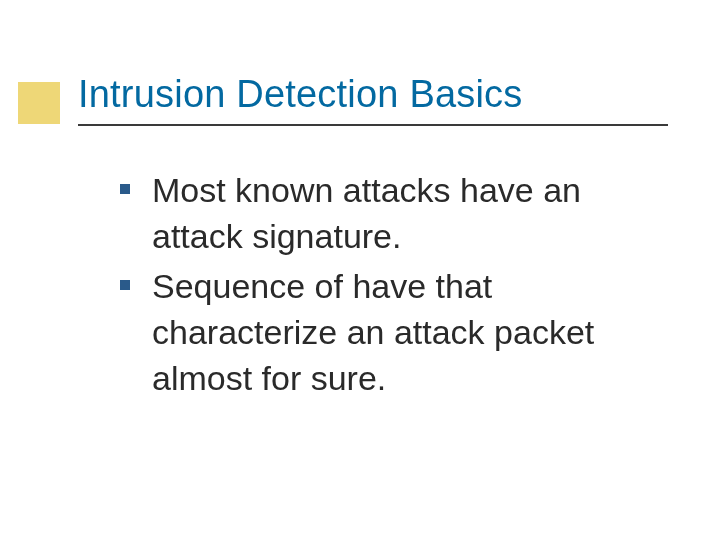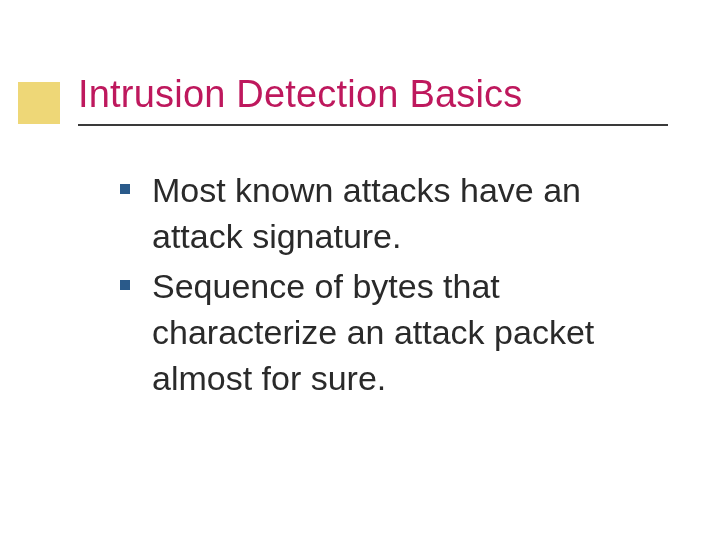--- a/index.html
+++ b/index.html
@@ -28,21 +28,21 @@
   }
   .title-wrap {
     position: absolute;
     left: 78px;
     top: 74px;
     right: 40px;
   }
   .title {
     font-size: 38px;
     letter-spacing: 0.2px;
-    color: #be185d;
+    color: #0369a1;
     line-height: 1.1;
     padding-bottom: 6px;
   }
   .underline {
     border-bottom: 2px solid #3a3a3a;
     width: 590px;
     margin-top: 2px;
   }
   .body {
     position: absolute;
@@ -83,19 +83,19 @@
 
   <div class="body">
 
     <div class="bullet-row">
       <div class="bullet"></div>
       <div class="bullet-text">Most known attacks have an attack signature.</div>
     </div>
 
     <div class="bullet-row">
       <div class="bullet"></div>
-      <div class="bullet-text">Sequence of bytes that characterize an attack packet almost for sure.</div>
+      <div class="bullet-text">Sequence of have that characterize an attack packet almost for sure.</div>
     </div>
 
 
   </div>
 
 </div>
 
 </body></html>

